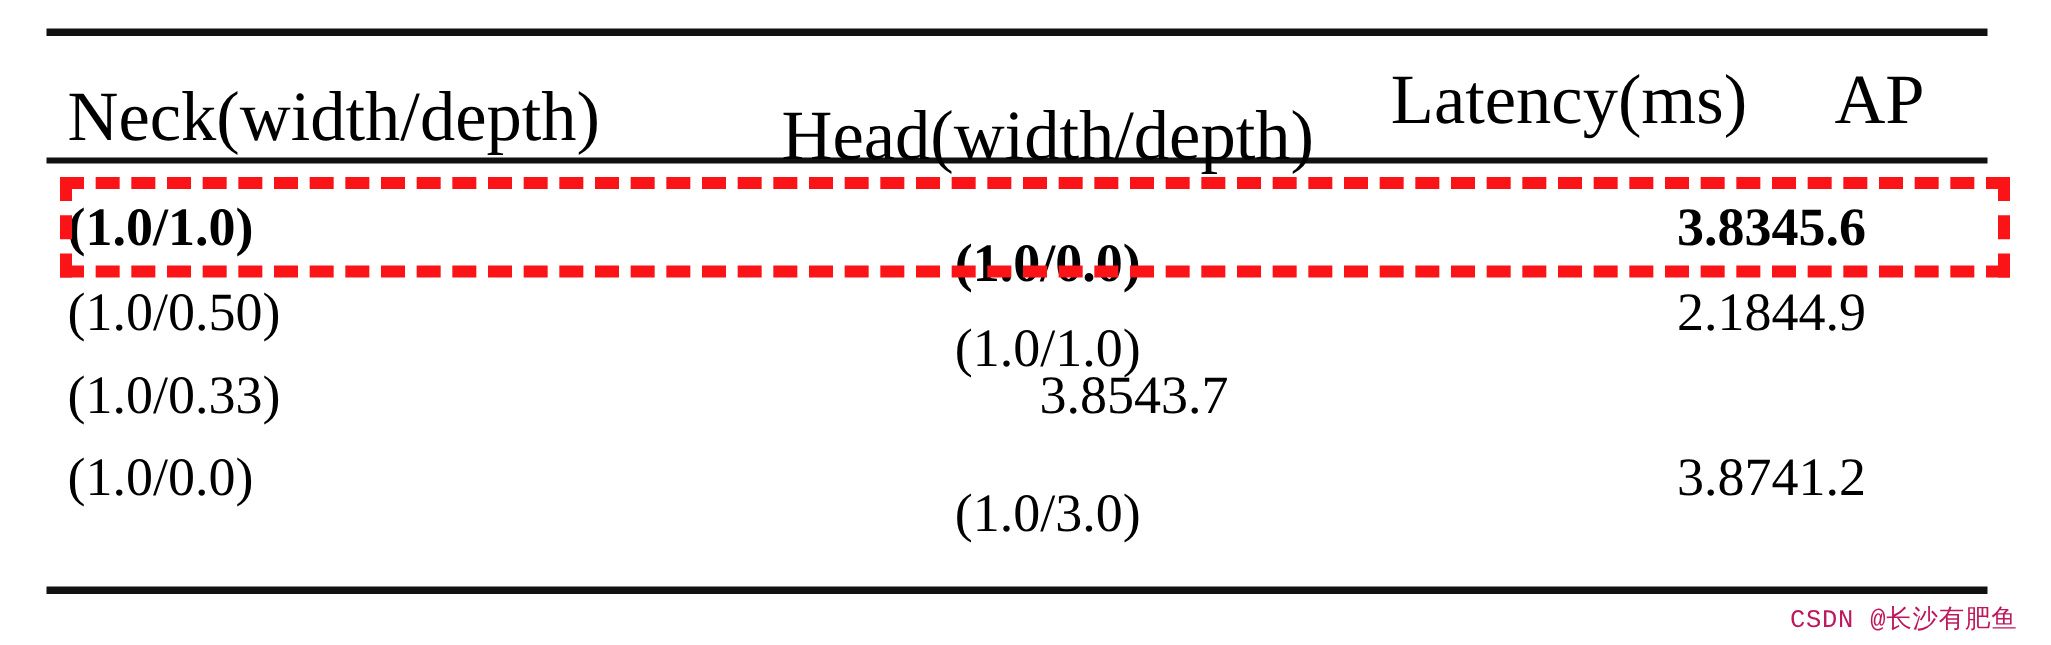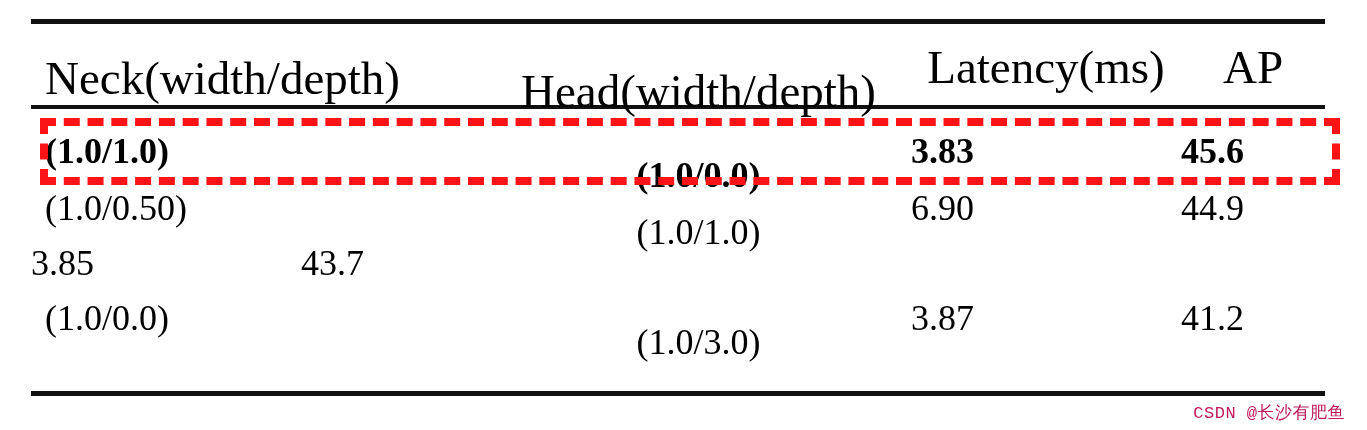--- a/index.html
+++ b/index.html
@@ -53,21 +53,21 @@
   .cell {
     font-size: 36px;
     line-height: 1;
     white-space: nowrap;
   }
   .row-header .cell { font-size: 47px; }
 
   
   .col-neck    { width: 455px; padding-left: 14px; box-sizing: border-box; text-align: left; }
   .col-head    { width: 425px; text-align: center; margin-top: 48px; }
-  .col-latency { width: 270px; text-align: left; }
+  .col-latency { width: 270px; text-align: right; }
   .col-ap      { width: 144px; text-align: left; }
 
   .row-header .col-neck    { text-align: left; padding-left: 14px; margin-top: 23px; }
   .row-header .col-head    { text-align: center; }
   .row-header .col-latency { text-align: center; }
   .row-header .col-ap      { text-align: center; }
 
   .row-highlight .cell { font-weight: bold; }
 
   
@@ -113,25 +113,26 @@
   <div class="row row-0 row-highlight">
     <div class="cell col-neck">(1.0/1.0)</div>
     <div class="cell col-head">(1.0/0.0)</div>
     <div class="cell col-latency">3.83</div>
     <div class="cell col-ap">45.6</div>
   </div>
 
   <div class="row row-1">
     <div class="cell col-neck">(1.0/0.50)</div>
     <div class="cell col-head">(1.0/1.0)</div>
-    <div class="cell col-latency">6.90</div>
+    <div class="cell col-latency">2.18</div>
     <div class="cell col-ap">44.9</div>
   </div>
 
   <div class="row row-2">
+    <div class="cell col-neck">(1.0/0.33)</div>
     <div class="cell col-latency">3.85</div>
     <div class="cell col-ap">43.7</div>
   </div>
 
   <div class="row row-3">
     <div class="cell col-neck">(1.0/0.0)</div>
     <div class="cell col-head">(1.0/3.0)</div>
     <div class="cell col-latency">3.87</div>
     <div class="cell col-ap">41.2</div>
   </div>

